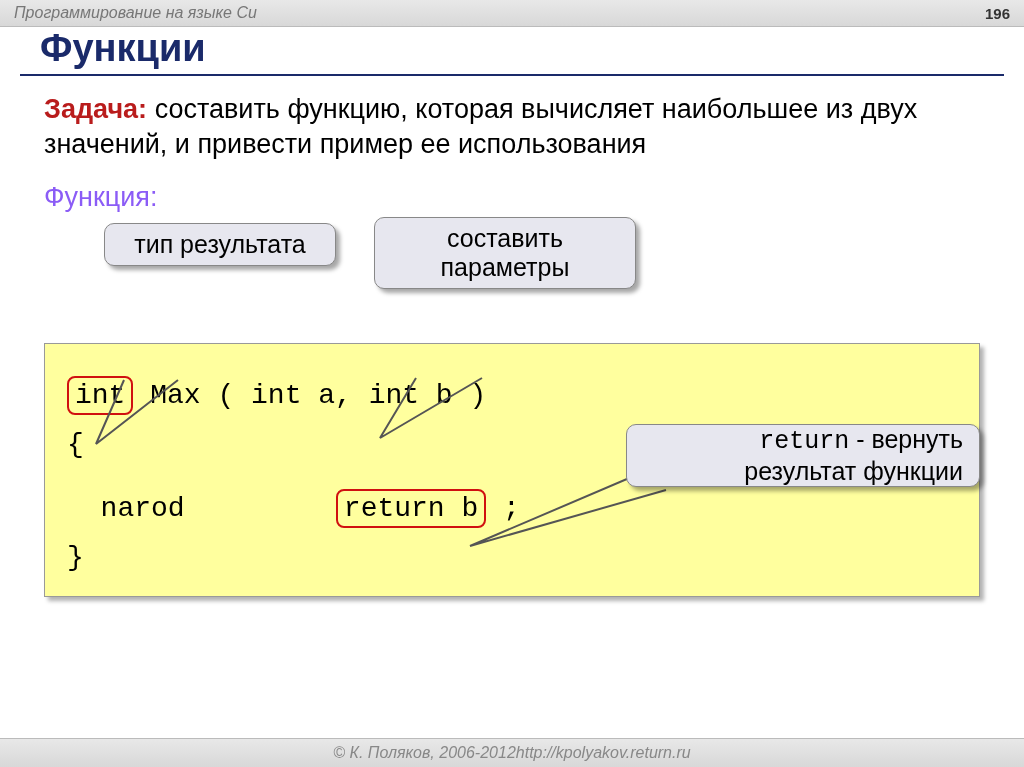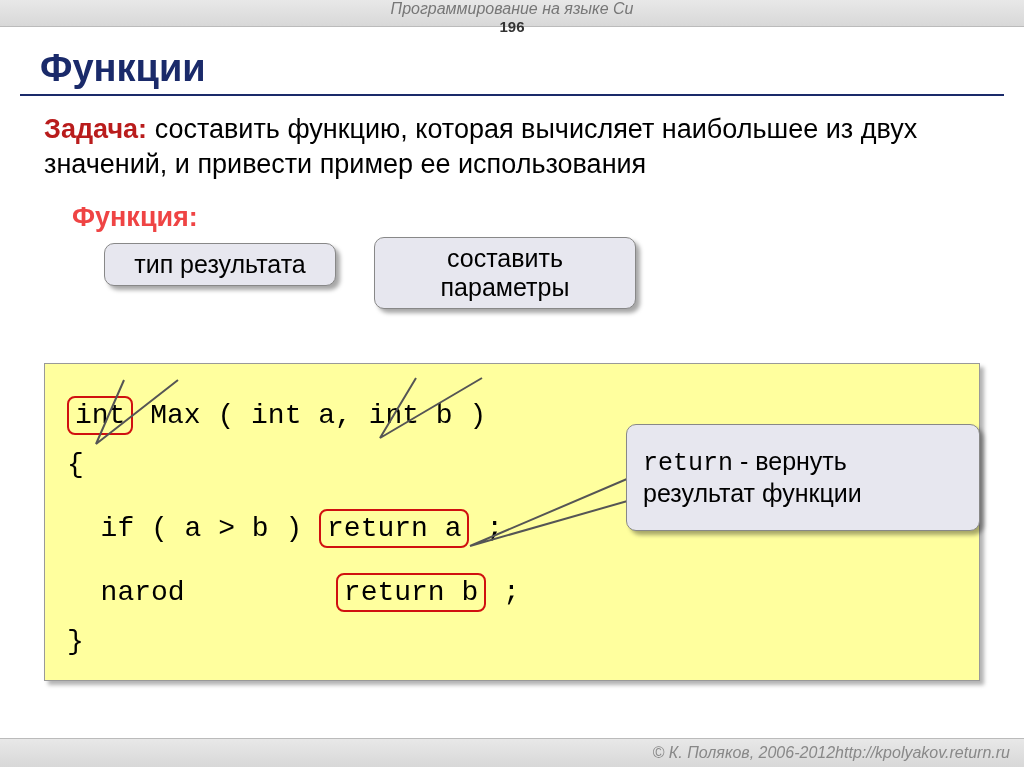--- a/index.html
+++ b/index.html
@@ -16,56 +16,54 @@
     background: linear-gradient(#e8e8e8, #d8d8d8);
     border-bottom: 1px solid #bbb;
     height: 26px;
     display: flex;
     align-items: center;
     justify-content: space-between;
     padding: 0 14px;
     font-style: italic;
     color: #777;
     font-size: 16px;
-    flex-direction: column;
   }
   .topbar .pagenum {
     font-style: normal;
     font-weight: bold;
     color: #333;
     font-size: 15px;
   }
   .title {
     font-size: 38px;
     font-weight: bold;
     color: #1a2a6a;
-    padding: 20px 40px 4px 40px;
+    padding: 0 40px 4px 40px;
   }
   .hr {
     height: 2px;
     background: #1a2a6a;
     margin: 0 20px 16px 20px;
   }
   .content {
     padding: 0 44px;
   }
   .task {
     font-size: 27px;
     line-height: 1.3;
   }
   .task .label {
     color: #b91c1c;
     font-weight: 600;
   }
   .funclabel {
-    color: #ef4444;
-    font-weight: 700;
+    color: #8b5cf6;
+    font-weight: 400;
     font-size: 27px;
     margin-top: 20px;
-    margin-left: 28px;
   }
 
   .callouts {
     position: relative;
     height: 120px;
     margin-top: 10px;
   }
   .callout {
     position: absolute;
     background: #e7e7ef;
@@ -82,23 +80,23 @@
   .callout3 {
     position: absolute;
     right: 44px;
     top: 424px;
     width: 320px;
     background: #e7e7ef;
     border: 1px solid #888;
     border-radius: 10px;
     box-shadow: 4px 4px 4px rgba(0,0,0,0.35);
     font-size: 25px;
-    text-align: left;
+    text-align: right;
     line-height: 1.15;
-    padding: 22px 16px;
+    padding: 0 16px;
     z-index: 5;
   }
   .callout3 .mono { font-family: "Courier New", monospace; }
 
   .codebox {
     background: #ffff9e;
     border: 1px solid #999;
     box-shadow: 4px 4px 4px rgba(0,0,0,0.3);
     font-family: "Courier New", monospace;
     font-size: 28px;
@@ -119,21 +117,21 @@
 
   .footer {
     position: absolute;
     bottom: 0;
     left: 0;
     right: 0;
     height: 28px;
     background: linear-gradient(#e8e8e8, #d8d8d8);
     border-top: 1px solid #bbb;
     display: flex;
-    justify-content: flex-end;
+    justify-content: center;
     align-items: center;
     padding: 0 14px;
     color: #888;
     font-style: italic;
     font-size: 16px;
   }
 
   
   svg.connectors {
     position: absolute;
@@ -164,21 +162,20 @@
   <div class="funclabel">Функция:</div>
 
   <div class="callouts">
     <div class="callout callout1">тип результата</div>
     <div class="callout callout2">составить параметры</div>
   </div>
 
   <div class="codebox">
     <div class="line"><span class="pillbox">int</span><span> Max ( int a, int b )</span></div>
     <div class="line">{</div>
-    <div class="line"><span>  if ( a &gt; b ) </span><span class="pillbox">return a</span><span> ;</span></div>
     <div class="line"><span>  narod         </span><span class="pillbox">return b</span><span> ;</span></div>
     <div class="line">}</div>
   </div>
 
 </div>
 
 <div class="callout3">
   <span class="mono">return</span><span> - вернуть результат функции</span>
 </div>
 

